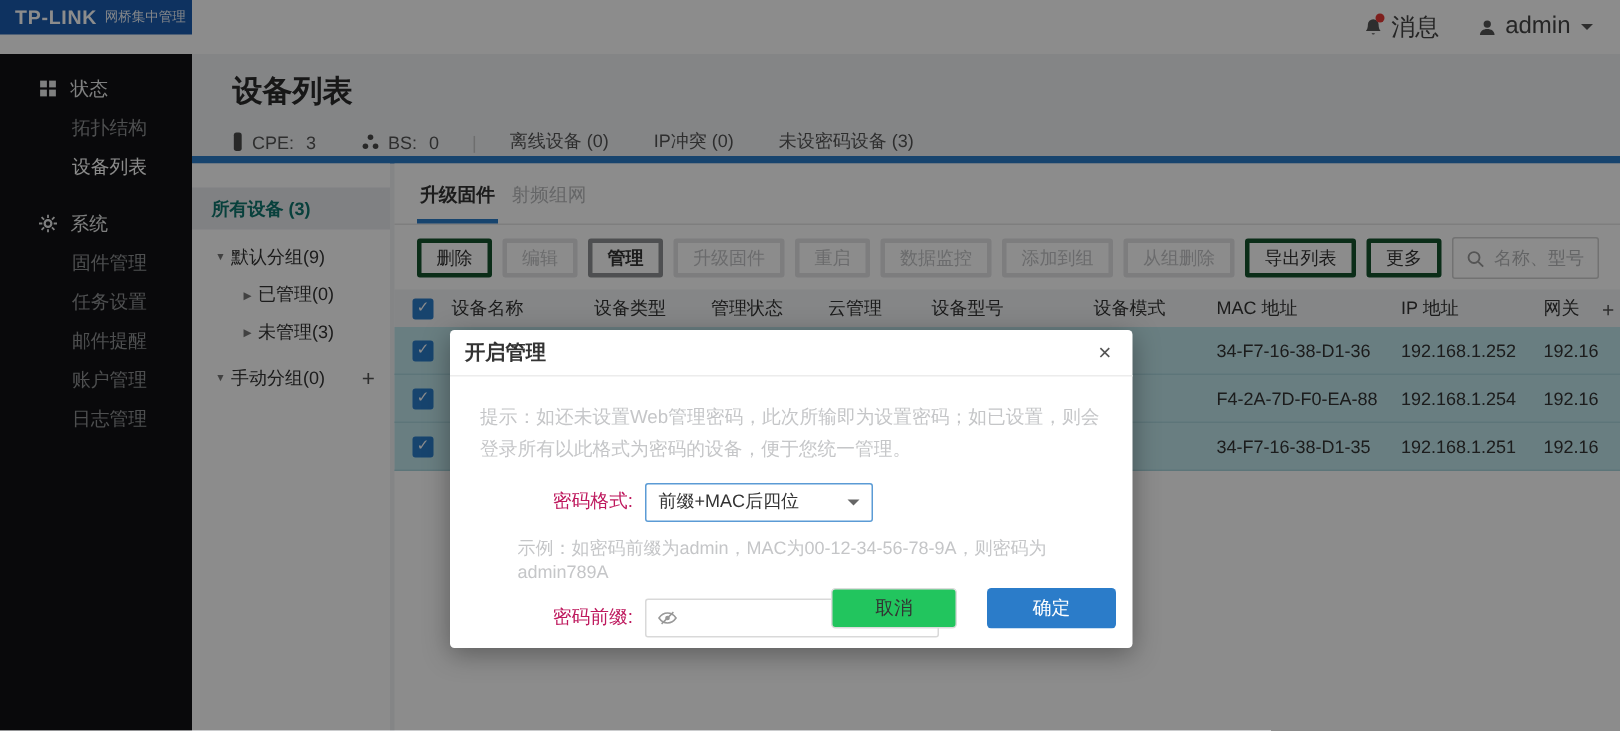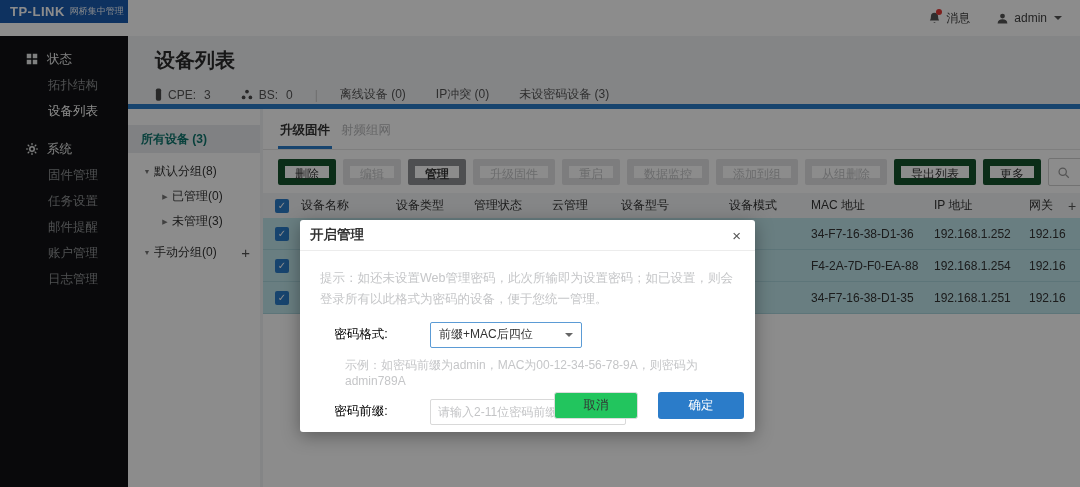--- a/index.html
+++ b/index.html
@@ -7,21 +7,21 @@
     font-family:"Liberation Sans","DejaVu Sans",sans-serif; }
   .app { position:relative; width:1080px; height:487px; }
 
   
   .topbar { position:absolute; left:0; top:0; width:1080px; height:36px; background:#ffffff; z-index:5; }
   .logo { position:absolute; left:0; top:0; width:128px; height:23px; background:#1a5cb0;
     color:#fff; display:flex; align-items:center; padding-left:10px; gap:5px; }
   .logo-brand { font-weight:bold; font-size:13px; letter-spacing:0.5px; }
   .logo-product { font-size:9px; opacity:.92;font-family:Liberation Serif, serif; }
   .topbar-right { position:absolute; right:18px; top:0; height:36px; display:flex; align-items:center; gap:26px; }
-  .top-item { display:flex; align-items:center; gap:5px; font-size:12px; color:#444; cursor:pointer; }
+  .top-item { display:flex; align-items:center; gap:5px; font-size:16px; color:#444; cursor:pointer; }
   .badge-dot { position:absolute; width:6px; height:6px; border-radius:50%; background:#e53935; margin-left:8px; margin-top:-12px; }
   .caret { width:0; height:0; border-left:4px solid transparent; border-right:4px solid transparent; border-top:4px solid #555; margin-left:2px; }
 
   
   .sidebar { position:absolute; left:0; top:36px; width:128px; height:451px; background:#111214; z-index:4; }
   .nav { display:flex; align-items:center; height:26px; font-size:12.5px; color:#8e9093; cursor:pointer; }
   .nav.sec { margin-top:12px; color:#e8e9ea; padding-left:26px; gap:9px; }
   .nav.sub { padding-left:48px; }
   .nav.sub.active { color:#ffffff; }
   .nav.first { margin-top:10px; }
@@ -48,21 +48,21 @@
 
   
   .content { position:absolute; left:135px; top:73px; width:817px; height:378px; background:#ffffff; }
   .tabs { position:relative; height:41px; border-bottom:1px solid #e6e6e6; display:flex; align-items:flex-end; padding-left:15px; }
   .tab { font-size:12.5px; padding:0 2px 10px 2px; margin-right:7px; cursor:pointer; }
   .tab.active { color:#333; font-weight:bold; border-bottom:3px solid #2b7cc9; padding-bottom:7px; }
   .tab.inactive { color:#b9babc; }
 
   .toolbar { display:flex; align-items:center; padding:8px 14px 7px 15px; }
   .tbtn { height:26px; padding:0 10px; margin-right:7px; font-size:12px; background:#fff;
-    border:7px solid #14532d; border-radius:2px; color:#333; cursor:pointer; white-space:nowrap; }
+    border:3px solid #14532d; border-radius:2px; color:#333; cursor:pointer; white-space:nowrap; }
   .tbtn.dis { color:#c3c4c6; border-color:#e3e3e5; cursor:default; }
   .tbtn.emph { border-color:#8f9194; font-weight:bold; }
   .search { margin-left:auto; display:flex; align-items:center; width:243px; height:28px;
     border:1px solid #cfcfcf; border-radius:2px; padding:0 8px; gap:6px; }
   .search input { border:none; outline:none; width:100%; font-size:12px; color:#333;
     font-family:"Liberation Sans","DejaVu Sans",sans-serif; }
   .search input::placeholder { color:#b7b8ba; }
 
   .thead { display:flex; align-items:center; height:25px; background:#f2f4f6; font-size:12px; color:#333; }
   .trow { display:flex; align-items:center; height:32px; background:#bfe6ec; border-bottom:1px solid #a9d6dd; font-size:12px; color:#333; }
@@ -75,21 +75,21 @@
 
   
   .backdrop { position:absolute; inset:0; background:rgba(0,0,0,0.45); z-index:40; }
   .modal { position:absolute; left:300px; top:220px; width:455px; height:212px; background:#ffffff;
     border-radius:3px; box-shadow:0 4px 18px rgba(0,0,0,.35); z-index:50; }
   .m-head { height:31px; display:flex; align-items:center; padding:0 14px 0 10px; border-bottom:1px solid #ececec; }
   .m-title { font-size:13.5px; font-weight:bold; color:#333; }
   .m-close { margin-left:auto; font-size:15px; color:#555; cursor:pointer; line-height:1; }
   .m-hint { margin:17px 20px 0 20px; font-size:12.5px; line-height:1.7; color:#c5c6c8; }
   .m-row { display:flex; align-items:center; margin-top:11px; }
-  .m-label { width:130px; text-align:center; font-size:12.5px; color:#000000; padding-right:8px; }
+  .m-label { width:130px; text-align:right; font-size:12.5px; color:#be185d; padding-right:8px; }
   .m-select { width:152px; height:26px; border:1px solid #5b9bd5; border-radius:2px; display:flex;
     align-items:center; padding:0 8px; font-size:12px; color:#333; cursor:pointer; }
   .m-select .caret { margin-left:auto; border-top-color:#666; }
   .m-example { margin:9px 0 0 45px; font-size:12px; color:#c5c6c8; }
   .m-input { width:196px; height:26px; border:1px solid #d9d9d9; border-radius:2px; display:flex;
     align-items:center; padding:0 7px; }
   .m-input input { border:none; outline:none; width:168px; font-size:12px; color:#333;
     font-family:"Liberation Sans","DejaVu Sans",sans-serif; }
   .m-input input::placeholder { color:#c3c4c6; }
   .m-foot { position:absolute; right:11px; bottom:13px; display:flex; gap:20px; }
@@ -204,21 +204,21 @@
       <span class="stat-wide">IP冲突 (0)</span>
       <span class="stat-wide">未设密码设备 (3)</span>
     </div>
 
     <div class="bluebar"></div>
 
     <div class="tree">
       <div class="tree-head">所有设备 (3)</div>
       <div class="tnode lv0">
         <span class="arr">▼</span>
-        <span>默认分组(8)</span>
+        <span>默认分组(9)</span>
       </div>
       <div class="tnode lv1">
         <span class="arr">▶</span>
         <span>已管理(0)</span>
       </div>
       <div class="tnode lv1">
         <span class="arr">▶</span>
         <span>未管理(3)</span>
       </div>
       <div class="tnode lv0">
@@ -329,21 +329,20 @@
       <span class="m-label">密码格式:</span>
       <div class="m-select">
         <span>前缀+MAC后四位</span>
         <span class="caret"></span>
       </div>
     </div>
     <div class="m-example">示例：如密码前缀为admin，MAC为00-12-34-56-78-9A，则密码为admin789A</div>
     <div class="m-row">
       <span class="m-label">密码前缀:</span>
       <div class="m-input">
-        <input placeholder="请输入2-11位密码前缀" style="">
         <span class="nico">
           <svg width="14" height="14" viewBox="0 0 16 16">
               <path d="M1.5 8s2.6-3.8 6.5-3.8S14.5 8 14.5 8 11.9 11.8 8 11.8 1.5 8 1.5 8z" fill="none" stroke="#999" stroke-width="1.2"></path>
               <circle cx="8" cy="8" r="1.8" fill="#999"></circle>
               <line x1="3.5" y1="12.5" x2="12.5" y2="3.5" stroke="#999" stroke-width="1.2"></line>
             </svg>
         </span>
       </div>
     </div>
     <div class="m-foot">

